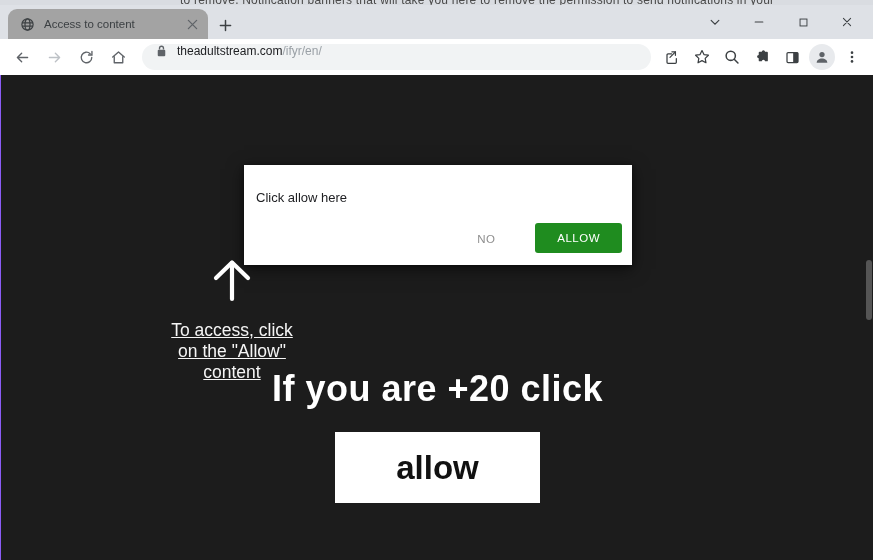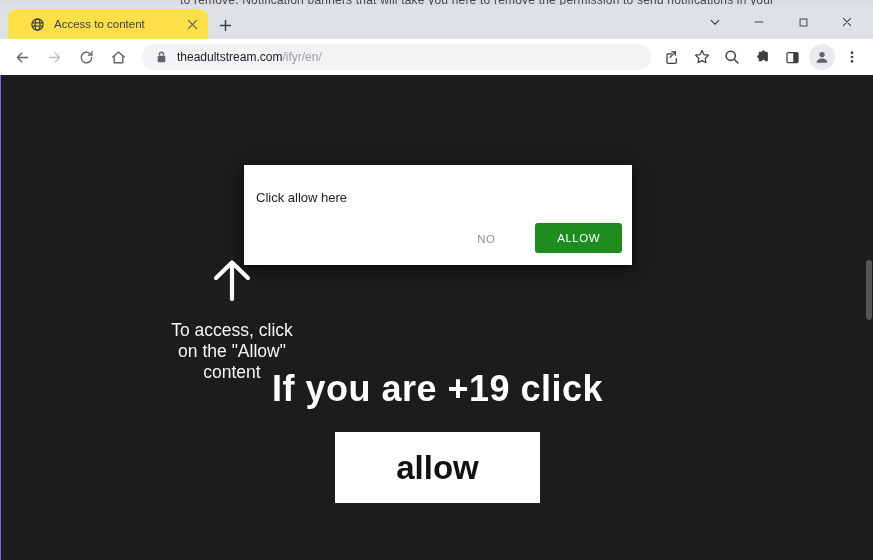--- a/index.html
+++ b/index.html
@@ -38,25 +38,25 @@
   
   .tabstrip {
     position: relative;
     height: 34px;
     background: #dee1e6;
   }
   .tab {
     position: absolute;
     left: 8px; top: 4px;
     width: 200px; height: 30px;
-    background: #fde047;
+    background: #a3a3a3;
     border-radius: 9px 9px 0 0;
     display: flex;
     align-items: center;
-    padding: 0 8px 0 21px;
+    padding: 0 8px 0 11px;
   }
   .tab-favicon {
     width: 16px; height: 16px;
     flex: 0 0 16px;
     margin-right: 9px;
     display: flex; align-items: center; justify-content: center;
   }
   .tab-title {
     flex: 1;
     font-size: 11.5px;
@@ -109,21 +109,21 @@
   }
   .nav-btn.disabled { color: #bdc1c6; }
 
   .omnibox {
     flex: 1;
     height: 26px;
     margin: 0 6px 0 8px;
     background: #f1f3f4;
     border-radius: 13px;
     display: flex;
-    align-items: center;
+    align-items: flex-start;
     padding: 0 12px;
     min-width: 0;
   }
   .lock-icon {
     width: 14px; height: 14px;
     flex: 0 0 14px;
     margin-right: 9px;
     display: flex; align-items: center; justify-content: center;
     color: #5f6368;
   }
@@ -213,20 +213,21 @@
     text-align: center;
   }
   .arrow-icon {
     display: block;
     margin: 0 auto 14px;
   }
   .instruct {
     font-size: 17.5px;
     line-height: 21px;
     color: #f5f5f5;
+    text-decoration: underline;
   }
 
   
   .headline {
     position: absolute;
     left: 0; top: 293px;
     width: 873px;
     text-align: center;
     font-size: 36px;
     font-weight: bold;
@@ -429,21 +430,21 @@
         <svg width="46" height="44" viewBox="0 0 46 44" fill="none" stroke="#ffffff" stroke-width="4.2" stroke-linecap="round" stroke-linejoin="round">
           <path d="M23 41V5"></path>
           <path d="M7 20L23 4.5L39 20"></path>
         </svg>
       </span>
       <div class="instruct">To access, click</div>
       <div class="instruct">on the "Allow"</div>
       <div class="instruct">content</div>
     </div>
 
-    <div class="headline">If you are +19 click</div>
+    <div class="headline">If you are +20 click</div>
 
     <div class="allow-box">
       <span class="allow-box-label">allow</span>
     </div>
 
     <div class="page-scrollbar">
       <div class="page-scroll-thumb"></div>
     </div>
 
     <div class="bottom-sliver">

